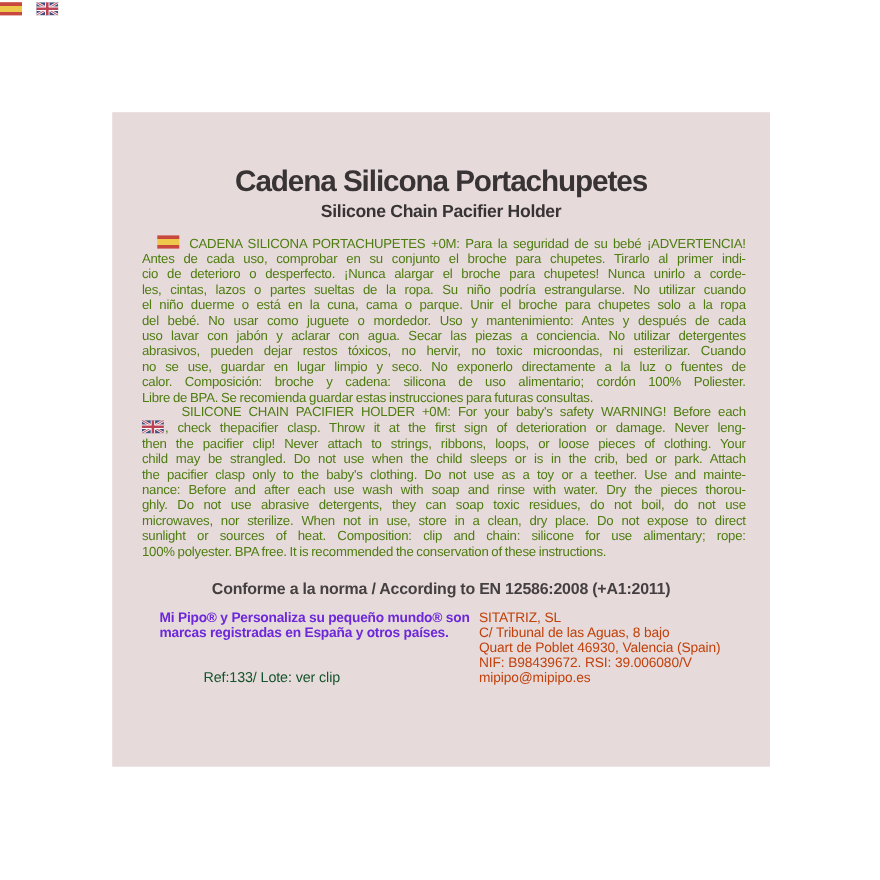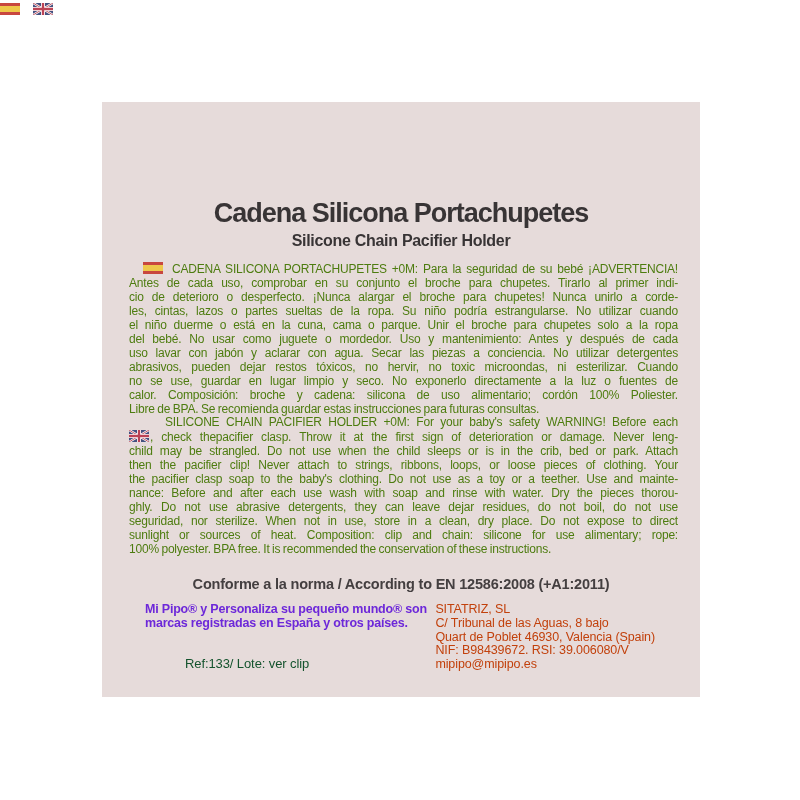--- a/index.html
+++ b/index.html
@@ -13,21 +13,21 @@
   }
   .label-card {
     position: absolute;
     left: 102px;
     top: 102px;
     width: 598px;
     height: 595px;
     background: #e6dbda;
   }
   .product-title {
-    margin-top: 96px;
+    margin-top: 48px;
     text-align: center;
     font-size: 27px;
     font-weight: 700;
     letter-spacing: -1px;
     color: #383435;
   }
   .product-subtitle {
     margin-top: 3px;
     text-align: center;
     font-size: 16px;
@@ -139,26 +139,26 @@
       </div>
     <div>
         <div class="body-line" style="text-indent: 36px;"><span>SILICONE CHAIN PACIFIER HOLDER +0M: For your baby's safety WARNING! Before each</span></div>
         <div class="body-line"><span class="flag flag-uk"><svg viewBox="0 0 60 36" preserveAspectRatio="none">
               <rect width="60" height="36" fill="#44517f"></rect>
               <path d="M0,0 L60,36 M60,0 L0,36" stroke="#ffffff" stroke-width="7"></path>
               <path d="M0,0 L60,36 M60,0 L0,36" stroke="#c05a68" stroke-width="3"></path>
               <path d="M30,0 V36 M0,18 H60" stroke="#ffffff" stroke-width="12"></path>
               <path d="M30,0 V36 M0,18 H60" stroke="#bb4355" stroke-width="7"></path>
             </svg></span><span>, check thepacifier clasp. Throw it at the first sign of deterioration or damage. Never leng-</span></div>
+        <div class="body-line"><span>then the pacifier clip! Never attach to strings, ribbons, loops, or loose pieces of clothing. Your</span></div>
         <div class="body-line"><span>child may be strangled. Do not use when the child sleeps or is in the crib, bed or park. Attach</span></div>
-        <div class="body-line"><span>then the pacifier clip! Never attach to strings, ribbons, loops, or loose pieces of clothing. Your</span></div>
-        <div class="body-line"><span>the pacifier clasp soap to the baby's clothing. Do not use as a toy or a teether. Use and mainte-</span></div>
+        <div class="body-line"><span>the pacifier clasp only to the baby's clothing. Do not use as a toy or a teether. Use and mainte-</span></div>
         <div class="body-line"><span>nance: Before and after each use wash with soap and rinse with water. Dry the pieces thorou-</span></div>
-        <div class="body-line"><span>ghly. Do not use abrasive detergents, they can leave dejar residues, do not boil, do not use</span></div>
-        <div class="body-line"><span>seguridad, nor sterilize. When not in use, store in a clean, dry place. Do not expose to direct</span></div>
+        <div class="body-line"><span>ghly. Do not use abrasive detergents, they can soap toxic residues, do not boil, do not use</span></div>
+        <div class="body-line"><span>microwaves, nor sterilize. When not in use, store in a clean, dry place. Do not expose to direct</span></div>
         <div class="body-line"><span>sunlight or sources of heat. Composition: clip and chain: silicone for use alimentary; rope:</span></div>
         <div class="body-line no-just"><span>100% polyester. BPA free. It is recommended the conservation of these instructions.</span></div>
       </div>
   </div>
 
   <div class="compliance-note">Conforme a la norma / According to EN 12586:2008 (+A1:2011)</div>
 
   <div class="footer">
     <div class="footer-left">
       <div>

